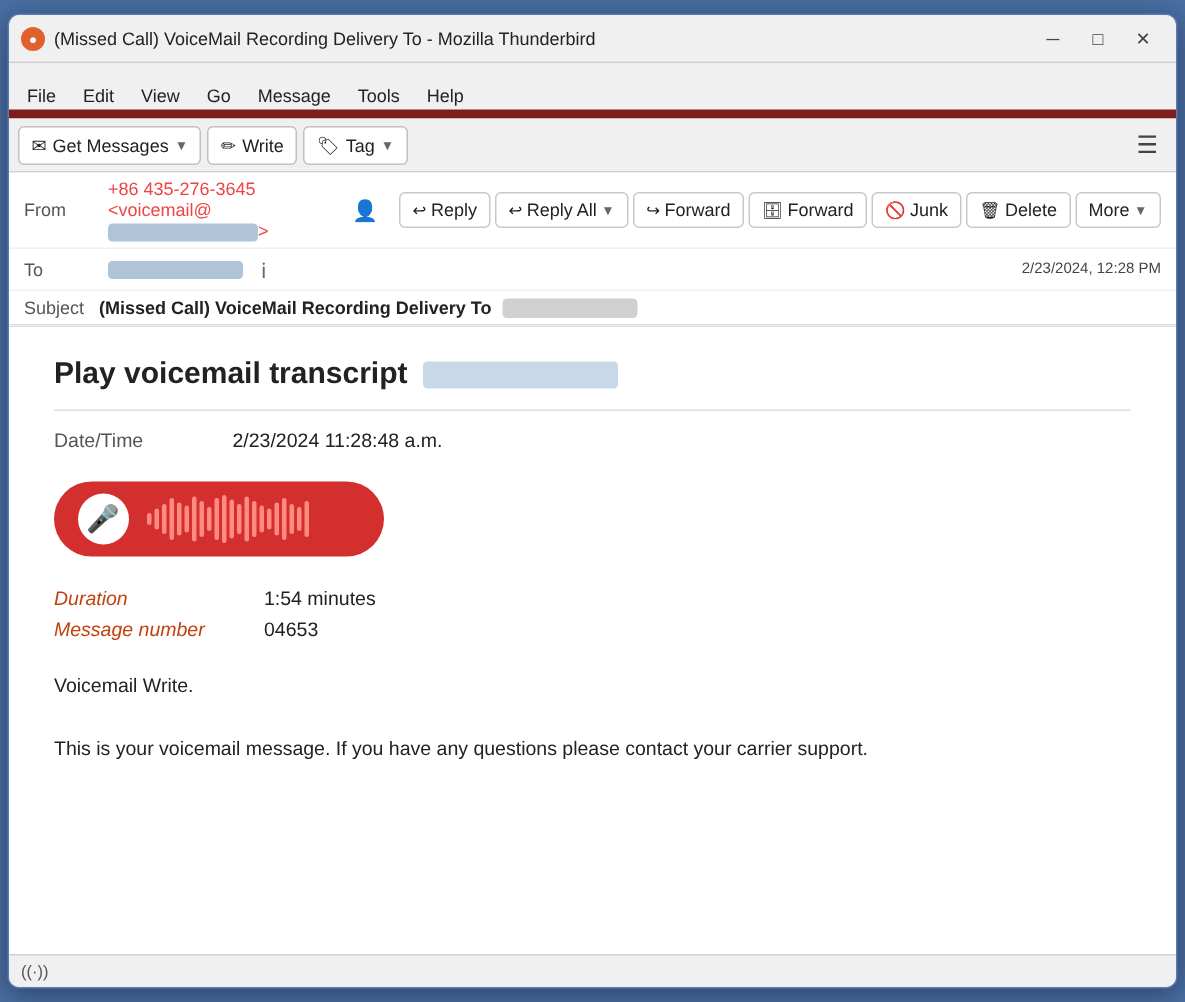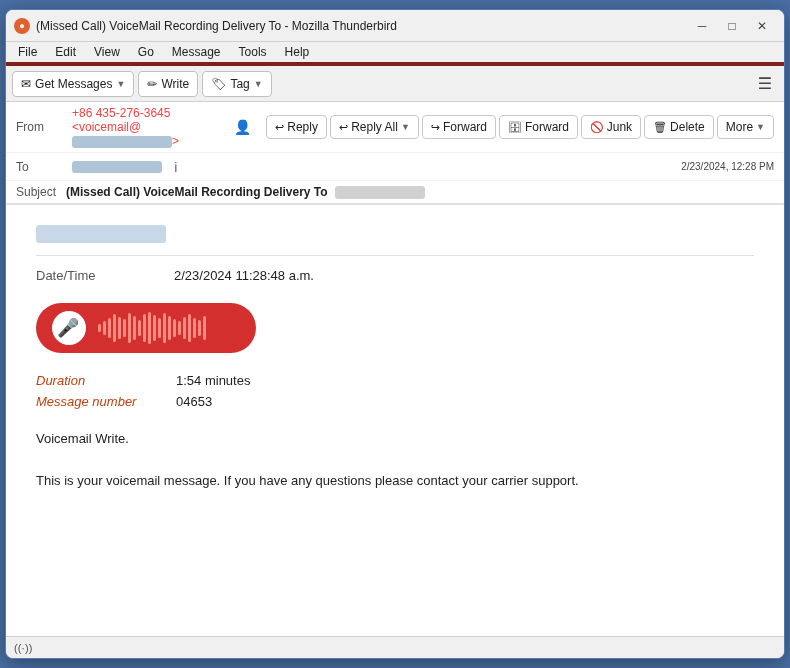--- a/index.html
+++ b/index.html
@@ -70,22 +70,23 @@
       color: #444;
     }
 
     
     .menu-bar {
       background: #f0f0f0;
       height: 24px;
       display: flex;
       align-items: center;
       padding: 0 4px;
-      border-bottom: 4px solid #7f1d1d;
+      border-bottom: 6px solid #7f1d1d;
       gap: 2px;
+      margin-top: 13px;
     }
     .menu-item {
       padding: 2px 8px;
       font-size: 12px;
       color: #222;
       cursor: pointer;
       border-radius: 3px;
     }
 
     
@@ -237,21 +238,21 @@
     }
 
     .divider-line {
       border: none;
       border-top: 1px solid #e0e0e0;
       margin: 12px 0;
     }
 
     .meta-row {
       display: flex;
-      gap: 48px;
+      gap: 29px;
       margin: 10px 0;
       font-size: 13px;
     }
     .meta-label { color: #555; min-width: 90px; }
     .meta-value { color: #222; }
 
     
     .audio-player {
       display: flex;
       align-items: center;
@@ -436,20 +437,21 @@
       </span>
     </div>
   </div>
 
   <div class="email-body">
 
 
     <div class="email-content">
 
       <div class="voicemail-title">
+        <span>Play voicemail transcript</span>
         <span class="title-redacted"></span>
       </div>
 
       <hr class="divider-line">
 
       <div class="meta-row">
         <span class="meta-label">Date/Time</span>
         <span class="meta-value">2/23/2024 11:28:48 a.m.</span>
       </div>
 

